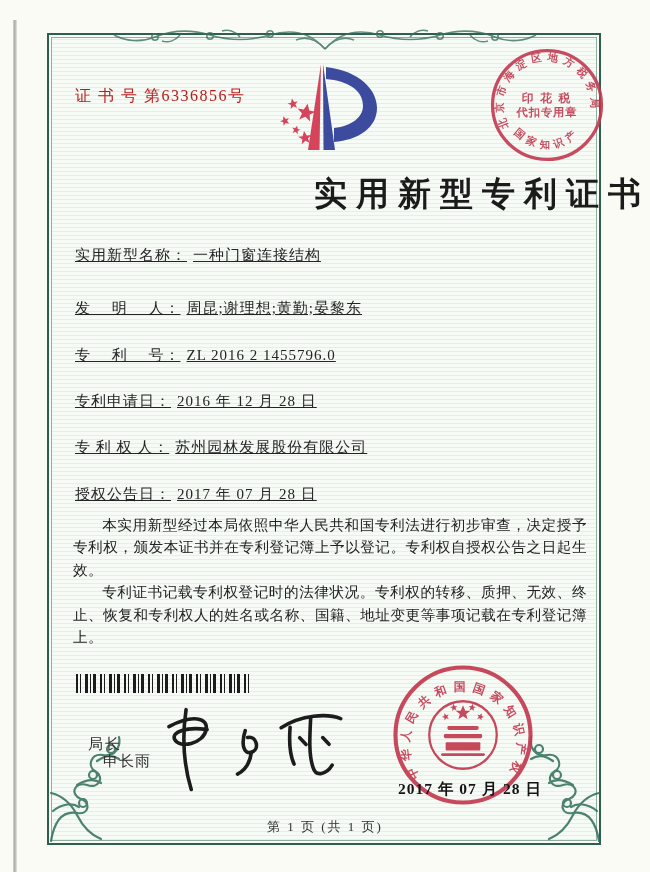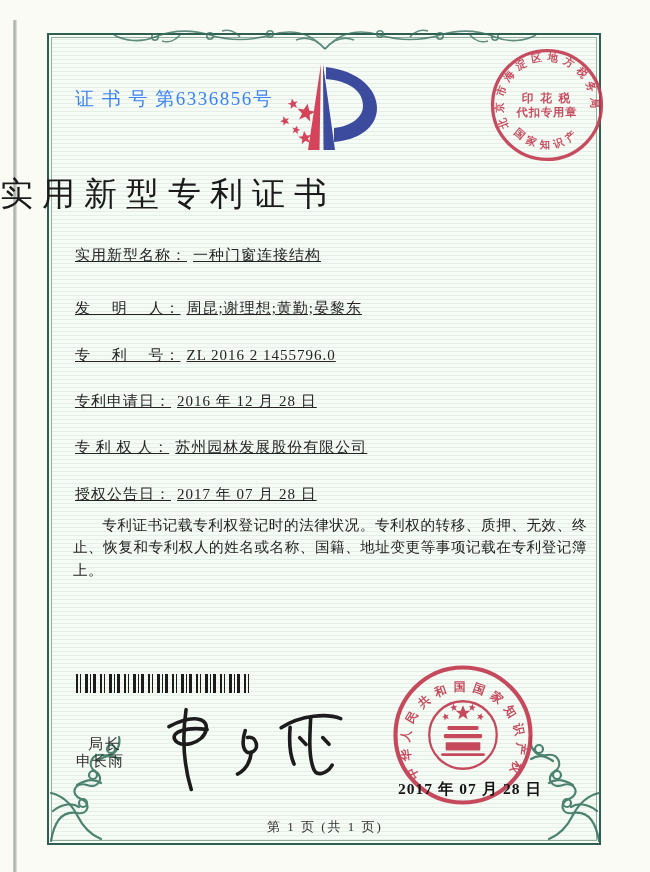--- a/index.html
+++ b/index.html
@@ -14,39 +14,39 @@
          border:1px solid #8fae9f;
          background:
            repeating-linear-gradient(0deg,
              rgba(130,180,150,0.16) 0px, rgba(130,180,150,0.16) 1px,
              rgba(246,251,246,0.85) 1px, rgba(246,251,246,0.85) 4px),
            #f7fbf6;}
   .top-ornament{position:absolute;left:110px;top:26px;width:430px;height:26px;}
   .corner-flourish{position:absolute;width:100px;height:110px;bottom:29px;}
   .corner-flourish.right{right:49px;}
   .corner-flourish.left{left:49px;transform:scaleX(-1);}
-  .cert-number{position:absolute;left:75px;top:86px;font-size:19px;letter-spacing:1.5px;color:#3b82f6;}
+  .cert-number{position:absolute;left:75px;top:86px;font-size:16px;letter-spacing:1.5px;color:#b91c1c;}
   .logo{position:absolute;left:248px;top:58px;width:160px;height:106px;}
-  .title{position:absolute;left:0;right:0;top:172px;text-align:left;
-         font-size:33px;font-weight:400;letter-spacing:9px;color:#1b1b1b;}
+  .title{position:absolute;left:0;right:0;top:172px;text-align:right;
+         font-size:33px;font-weight:700;letter-spacing:9px;color:#1b1b1b;}
   .field{position:absolute;left:75px;right:60px;font-size:15px;color:#242424;white-space:nowrap;text-decoration:underline;}
   .field .lbl{letter-spacing:1px;}
   .field .val{margin-left:6px;letter-spacing:1px;}
   .paragraphs{position:absolute;left:73px;top:514px;width:514px;
          font-size:14.6px;line-height:22.4px;text-align:justify;color:#222;}
   .paragraphs p{margin:0;text-indent:2em;letter-spacing:0.5px;}
   .barcode{position:absolute;left:76px;top:674px;width:176px;height:19px;
          background:repeating-linear-gradient(90deg,
            #1c1c1c 0 2px, transparent 2px 4px,
            #1c1c1c 4px 5px, transparent 5px 9px,
            #1c1c1c 9px 12px, transparent 12px 14px,
            #1c1c1c 14px 15px, transparent 15px 17px,
            #1c1c1c 17px 20px, transparent 20px 24px);}
   .sig-title{position:absolute;left:88px;top:726px;font-size:15px;color:#2e2e2e;letter-spacing:2px;margin-top:9px;}
-  .sig-name{position:absolute;left:76px;top:752px;font-size:15px;color:#2e2e2e;letter-spacing:1px;}
+  .sig-name{position:absolute;left:103px;top:752px;font-size:15px;color:#2e2e2e;letter-spacing:1px;}
   .signature{position:absolute;left:152px;top:696px;width:210px;height:98px;transform:rotate(-3deg);}
   .office-seal{position:absolute;left:390px;top:662px;width:146px;height:146px;opacity:.92;}
   .issue-date{position:absolute;left:398px;top:779px;font-size:15.5px;font-weight:600;color:#141414;
          letter-spacing:1px;z-index:5;}
   .tax-seal{position:absolute;left:486px;top:44px;width:122px;height:122px;opacity:.9;z-index:4;}
   .footer{position:absolute;left:0;right:0;top:818px;text-align:center;font-size:13px;color:#333;letter-spacing:2px;}
   .seal-text{font-family:"Liberation Serif","DejaVu Serif",serif;font-weight:bold;fill:#c23a50;}
 </style>
 </head>
 <body>
@@ -135,20 +135,21 @@
     <span class="lbl">专利申请日：</span><span class="val">2016 年 12 月 28 日</span>
   </div>
   <div class="field" style="top:438px">
     <span class="lbl">专 利 权 人：</span><span class="val">苏州园林发展股份有限公司</span>
   </div>
   <div class="field" style="top:485px">
     <span class="lbl">授权公告日：</span><span class="val">2017 年 07 月 28 日</span>
   </div>
 
   <div class="paragraphs">
+    <p>本实用新型经过本局依照中华人民共和国专利法进行初步审查，决定授予专利权，颁发本证书并在专利登记簿上予以登记。专利权自授权公告之日起生效。</p>
     <p>专利证书记载专利权登记时的法律状况。专利权的转移、质押、无效、终止、恢复和专利权人的姓名或名称、国籍、地址变更等事项记载在专利登记簿上。</p>
   </div>
 
   <div class="barcode"></div>
 
   <div class="sig-title">局长</div>
   <div class="sig-name">申长雨</div>
 
   <svg class="signature" viewBox="0 0 210 98">
     <g fill="none" stroke="#1c1c1c" stroke-width="3.6" stroke-linecap="round">

